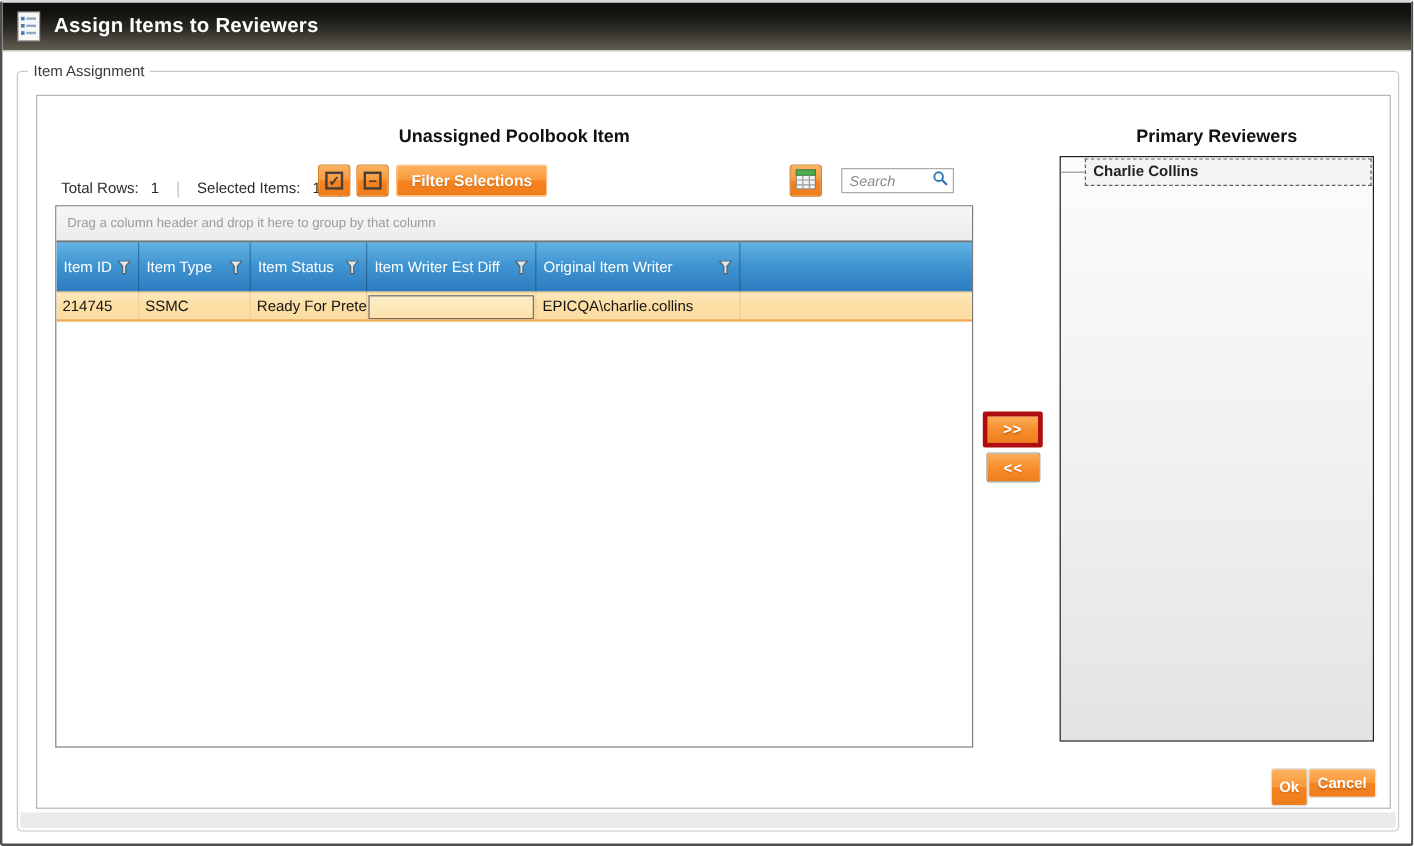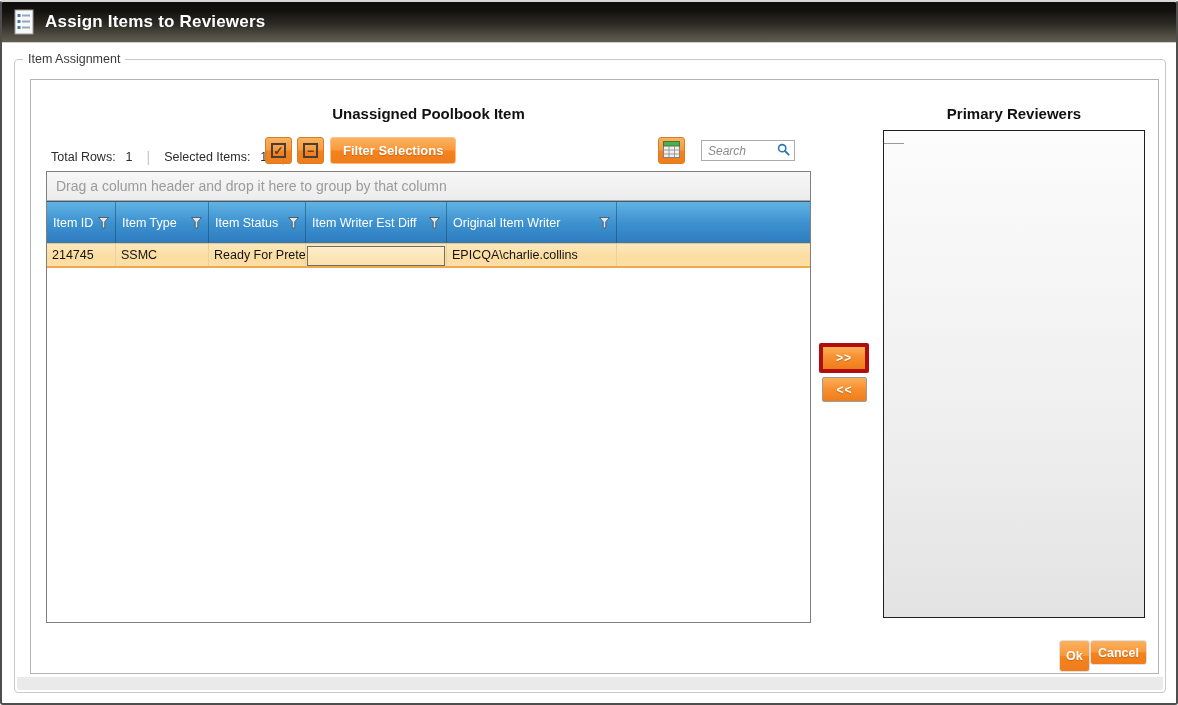--- a/index.html
+++ b/index.html
@@ -72,21 +72,21 @@
     font-family:"Liberation Sans",sans-serif; background:transparent;
   }
   .searchbox input::placeholder{ color:#8a8a8a; font-style:italic; }
   
   .grid{
     position:absolute; left:15px; top:91px; width:765px; height:452px;
     border:1px solid #7f7f7f; background:#ffffff; overflow:hidden;
   }
   .group-panel{
     height:29px; background:linear-gradient(180deg,#f7f7f7,#ececec);
-    border-bottom:1px solid #ababab; color:#9b9b9b; font-size:14px;
+    border-bottom:1px solid #ababab; color:#9b9b9b; font-size:11px;
     line-height:28px; padding-left:9px;
   }
   .hdr{
     height:42px; display:flex;
     background:linear-gradient(180deg,#61b3e4 0%,#3e92cf 50%,#2e7cc0 100%);
     border-top:1px solid #3d5a6e;
   }
   .hdr-cell{
     flex:none; display:flex; align-items:center; justify-content:space-between;
     color:#ffffff; font-size:12.5px; padding:0 6px;
@@ -261,20 +261,21 @@
           <div class="cell" style="width:170px">EPICQA\charlie.collins</div>
           <div class="cell"></div>
         </div>
       </div>
 
       <button class="btn-assign">&gt;&gt;</button>
       <button class="btn-unassign">&lt;&lt;</button>
 
       <div class="reviewers">
         <div class="tree-connector"></div>
+        <div class="reviewer-item">Charlie Collins</div>
       </div>
 
       <button class="obtn btn-ok">Ok</button>
       <button class="obtn btn-cancel">Cancel</button>
 
     </div>
   </fieldset>
 </div>
 
 </body></html>

